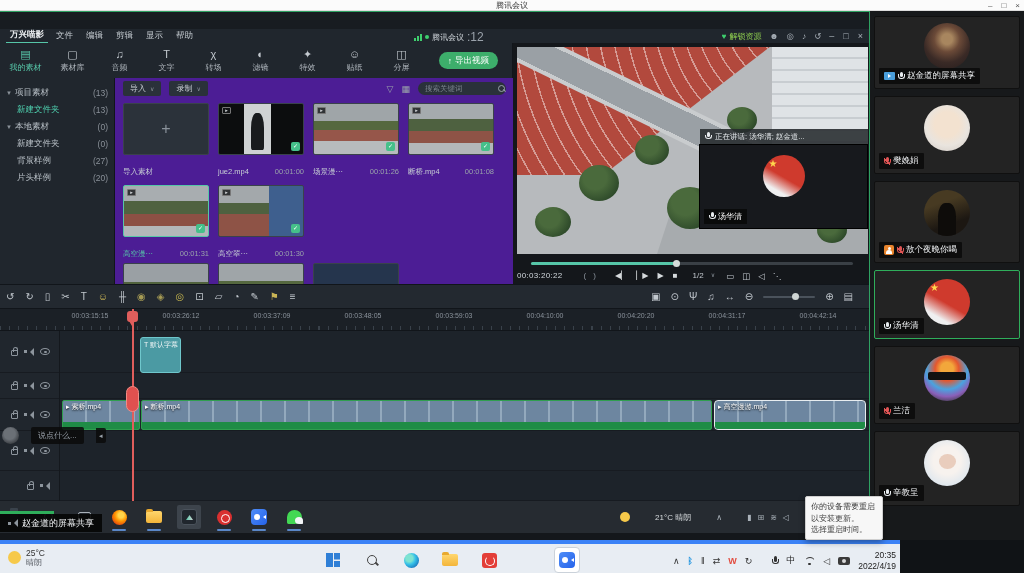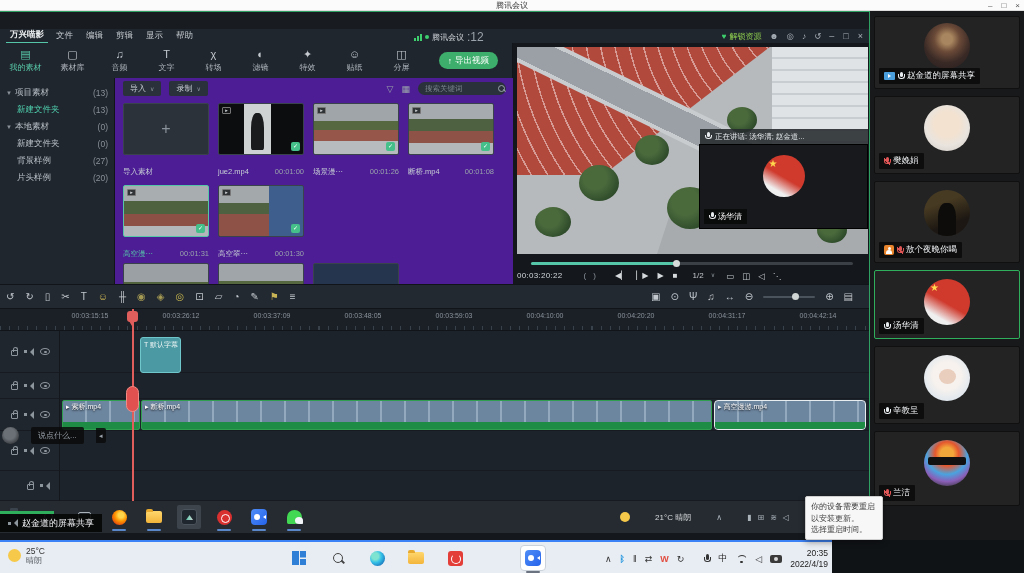--- a/index.html
+++ b/index.html
@@ -200,21 +200,21 @@
 .ic-member{width:10px;height:10px;background:#e8842c;border-radius:2px}
 .ic-member::before{content:"";position:absolute;left:3.5px;top:1.5px;width:3px;height:3px;background:#fff;border-radius:50%}
 .ic-member::after{content:"";position:absolute;left:2px;top:5px;width:6px;height:3.5px;background:#fff;border-radius:3px 3px 0 0}
 
 .speak-tip{position:absolute;left:852px;top:108px;width:148px;height:24px;background:rgba(62,66,71,.95);display:flex;align-items:center;padding:0 6px;z-index:20;border-radius:1px}
 .speak-tip .txt{font-size:8.5px;color:#eceef0;white-space:nowrap}
 .speak-tip .blur{margin-left:6px;width:30px;height:12px;background:radial-gradient(circle at 30% 50%,#8b8f94 0 5px,rgba(0,0,0,0) 6px),radial-gradient(circle at 70% 50%,#85898e 0 5px,rgba(0,0,0,0) 6px)}
 .toast{position:absolute;left:805px;top:496px;width:78px;height:44px;background:#f7f7f7;border:1px solid #cfcfcf;border-radius:2px;box-shadow:0 2px 6px rgba(0,0,0,.4);padding:4px 5px;z-index:30}
 .toast div{font-size:8px;color:#3c3c3c;line-height:1.45;white-space:nowrap}
 
-.taskbar{position:absolute;left:0;top:540px;width:832px;height:33px;background:#e8edf3;border-top:2px solid #3b82f6}
+.taskbar{position:absolute;left:0;top:540px;width:900px;height:33px;background:#e8edf3;border-top:4px solid #3b82f6}
 .tb-weather{position:absolute;left:8px;top:4px;display:flex;align-items:center;gap:5px}
 .tb-weather .moon{width:13px;height:13px}
 .tbw-t{font-size:8.5px;color:#333;line-height:1.2}
 .tbw-d{font-size:8px;color:#5a5f66;line-height:1.2}
 #tbapps{position:absolute;left:50%;top:3px;transform:translateX(-50%);display:flex;align-items:center;gap:13px}
 .tba{width:26px;height:26px;display:flex;align-items:center;justify-content:center;border-radius:4px}
 .tba.act{background:#fff;border:1px solid #cbd2da}
 .tba.act::after{content:"";position:absolute;margin-top:28px;width:14px;height:2px;border-radius:1px;background:#6b7280}
 
 .ai{display:inline-block;position:relative}
@@ -744,31 +744,31 @@
         </div>
       </div>
       <div class="p-tile act">
         <div class="av av-flag"></div>
         <div class="p-chip">
           <span class="ic ic-mic"></span>
           <span class="p-name">汤华清</span>
         </div>
       </div>
       <div class="p-tile">
+        <div class="av av-colorful"></div>
+        <div class="p-chip">
+          <span class="ic ic-mic muted"></span>
+          <span class="p-name">兰洁</span>
+        </div>
+      </div>
+      <div class="p-tile">
         <div class="av av-girl"></div>
         <div class="p-chip">
           <span class="ic ic-mic"></span>
           <span class="p-name">辛教呈</span>
-        </div>
-      </div>
-      <div class="p-tile">
-        <div class="av av-colorful"></div>
-        <div class="p-chip">
-          <span class="ic ic-mic muted"></span>
-          <span class="p-name">兰洁</span>
         </div>
       </div>
     </div>
 
 
   <div class="toast">
     <div>你的设备需要重启</div>
     <div>以安装更新。</div>
     <div>选择重启时间。</div>
   </div>

